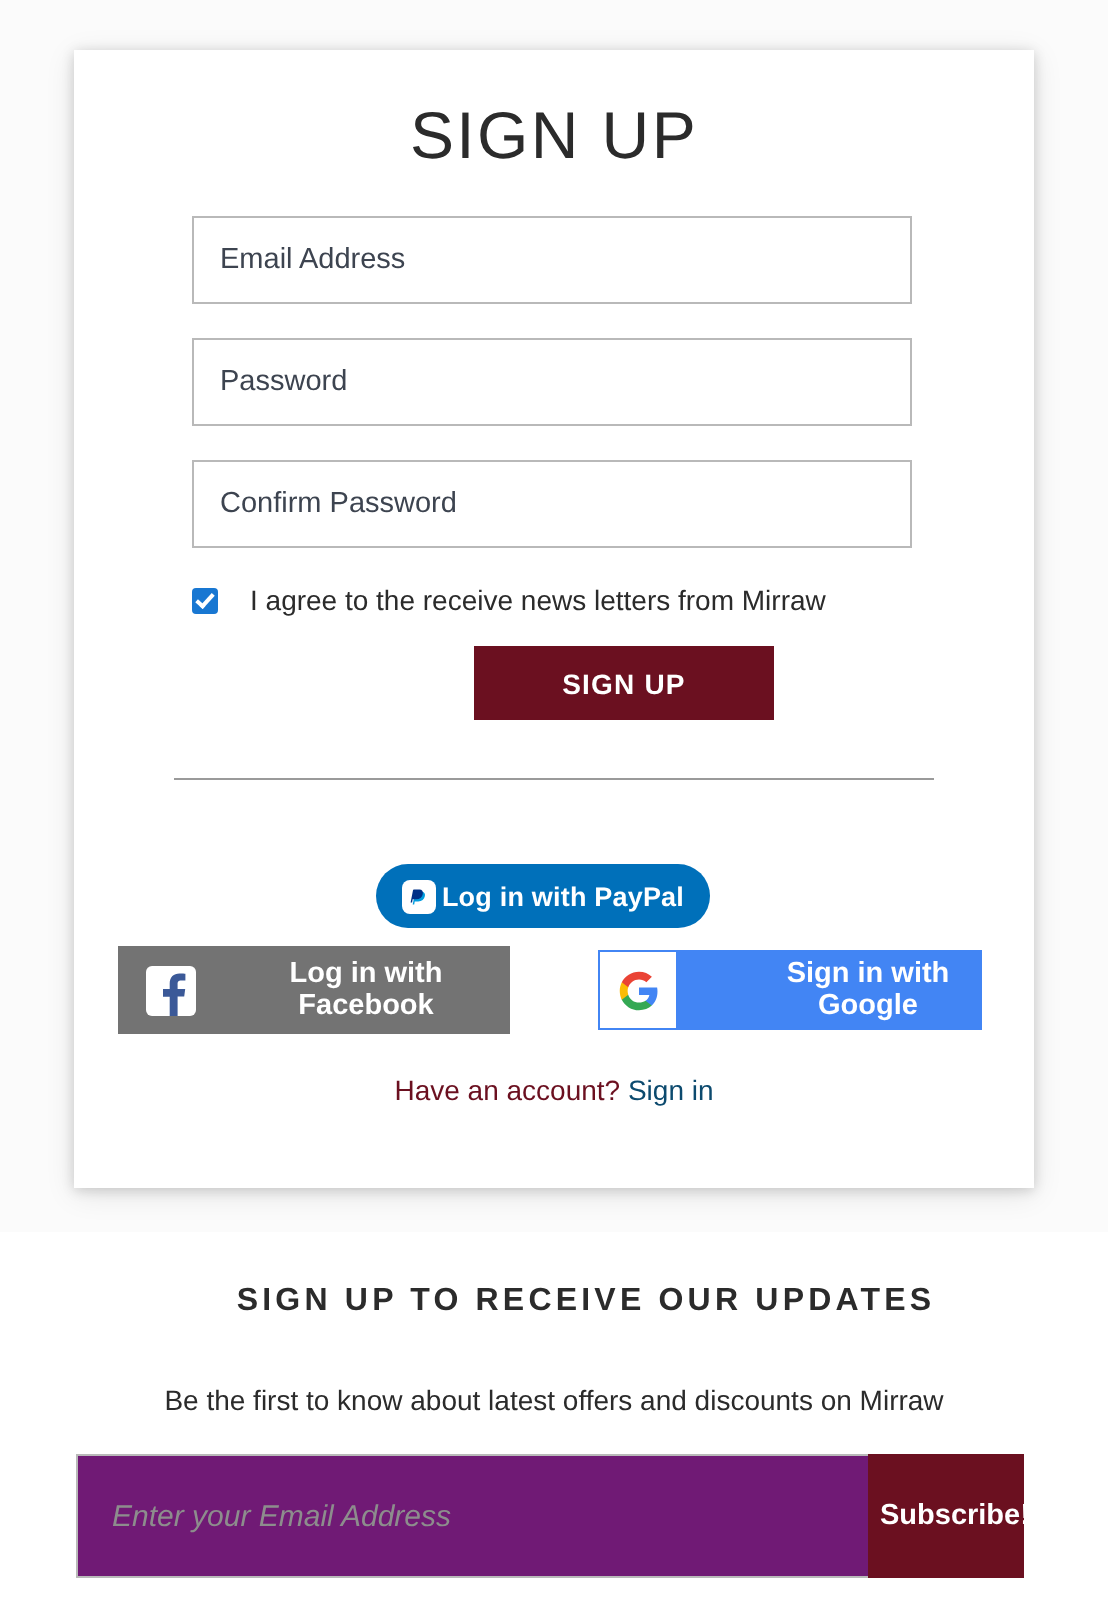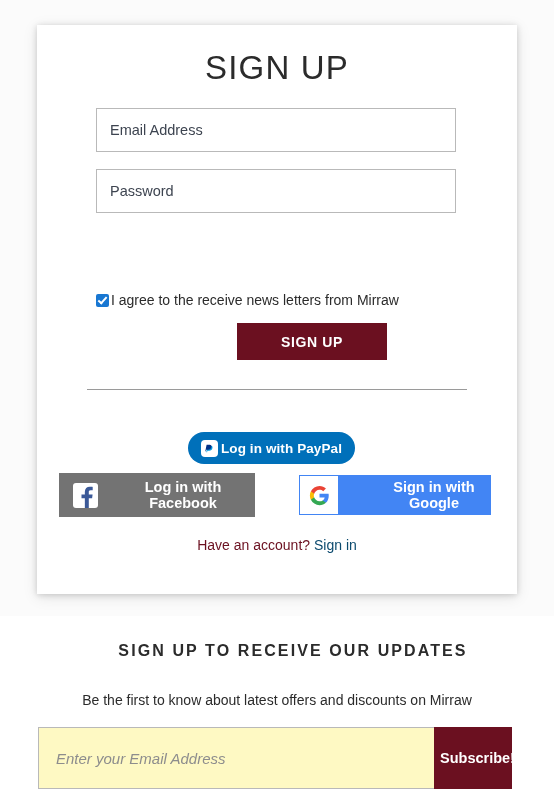--- a/index.html
+++ b/index.html
@@ -67,21 +67,21 @@
   #field-email { top: 83px; }
   #field-password { top: 144px; }
   #field-confirm { top: 205px; }
 
   .agree-row {
     position: absolute;
     left: 59px;
     top: 267px;
     display: flex;
     align-items: center;
-    gap: 2px;
+    gap: 16px;
   }
   .agree-checkbox {
     width: 13px;
     height: 13px;
     background: #1877d2;
     border-radius: 2px;
     position: relative;
     flex: 0 0 auto;
     cursor: pointer;
   }
@@ -273,21 +273,21 @@
     top: 111px;
     width: 474px;
     height: 62px;
     display: flex;
     box-sizing: border-box;
   }
   .subscribe-input {
     flex: 1;
     border: 1px solid #b9b9b9;
     border-right: none;
-    background: #fef9c3;
+    background: #701a75;
     padding-left: 17px;
     font-size: 15px;
     font-style: italic;
     color: #8d8d8d;
     font-family: "Liberation Sans", sans-serif;
     box-sizing: border-box;
     outline: none;
   }
   .subscribe-input::placeholder { color: #8d8d8d; opacity: 1; font-style: italic; }
   .subscribe-button {
@@ -308,20 +308,21 @@
 <div class="page-bg"></div>
 
 <div class="signup-card">
 
   <div class="signup-title">SIGN UP</div>
 
   <input class="field" id="field-email" type="text" placeholder="Email Address" style="">
 
   <input class="field" id="field-password" type="text" placeholder="Password" style="">
 
+  <input class="field" id="field-confirm" type="text" placeholder="Confirm Password" style="">
 
   <div class="agree-row">
     <div class="agree-checkbox"></div>
     <span class="agree-label">I agree to the receive news letters from Mirraw</span>
   </div>
 
   <button class="signup-button">SIGN UP</button>
 
   <div class="divider"></div>
 

